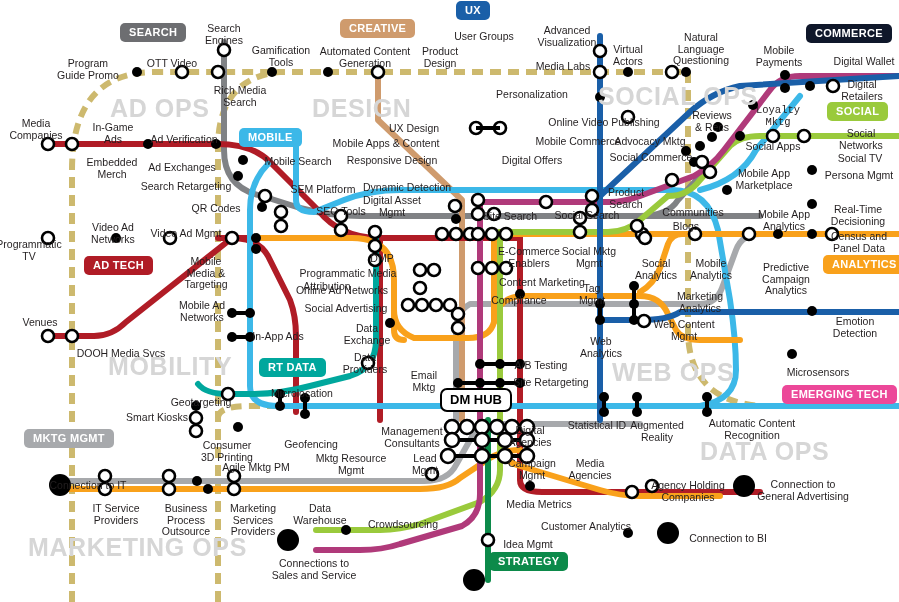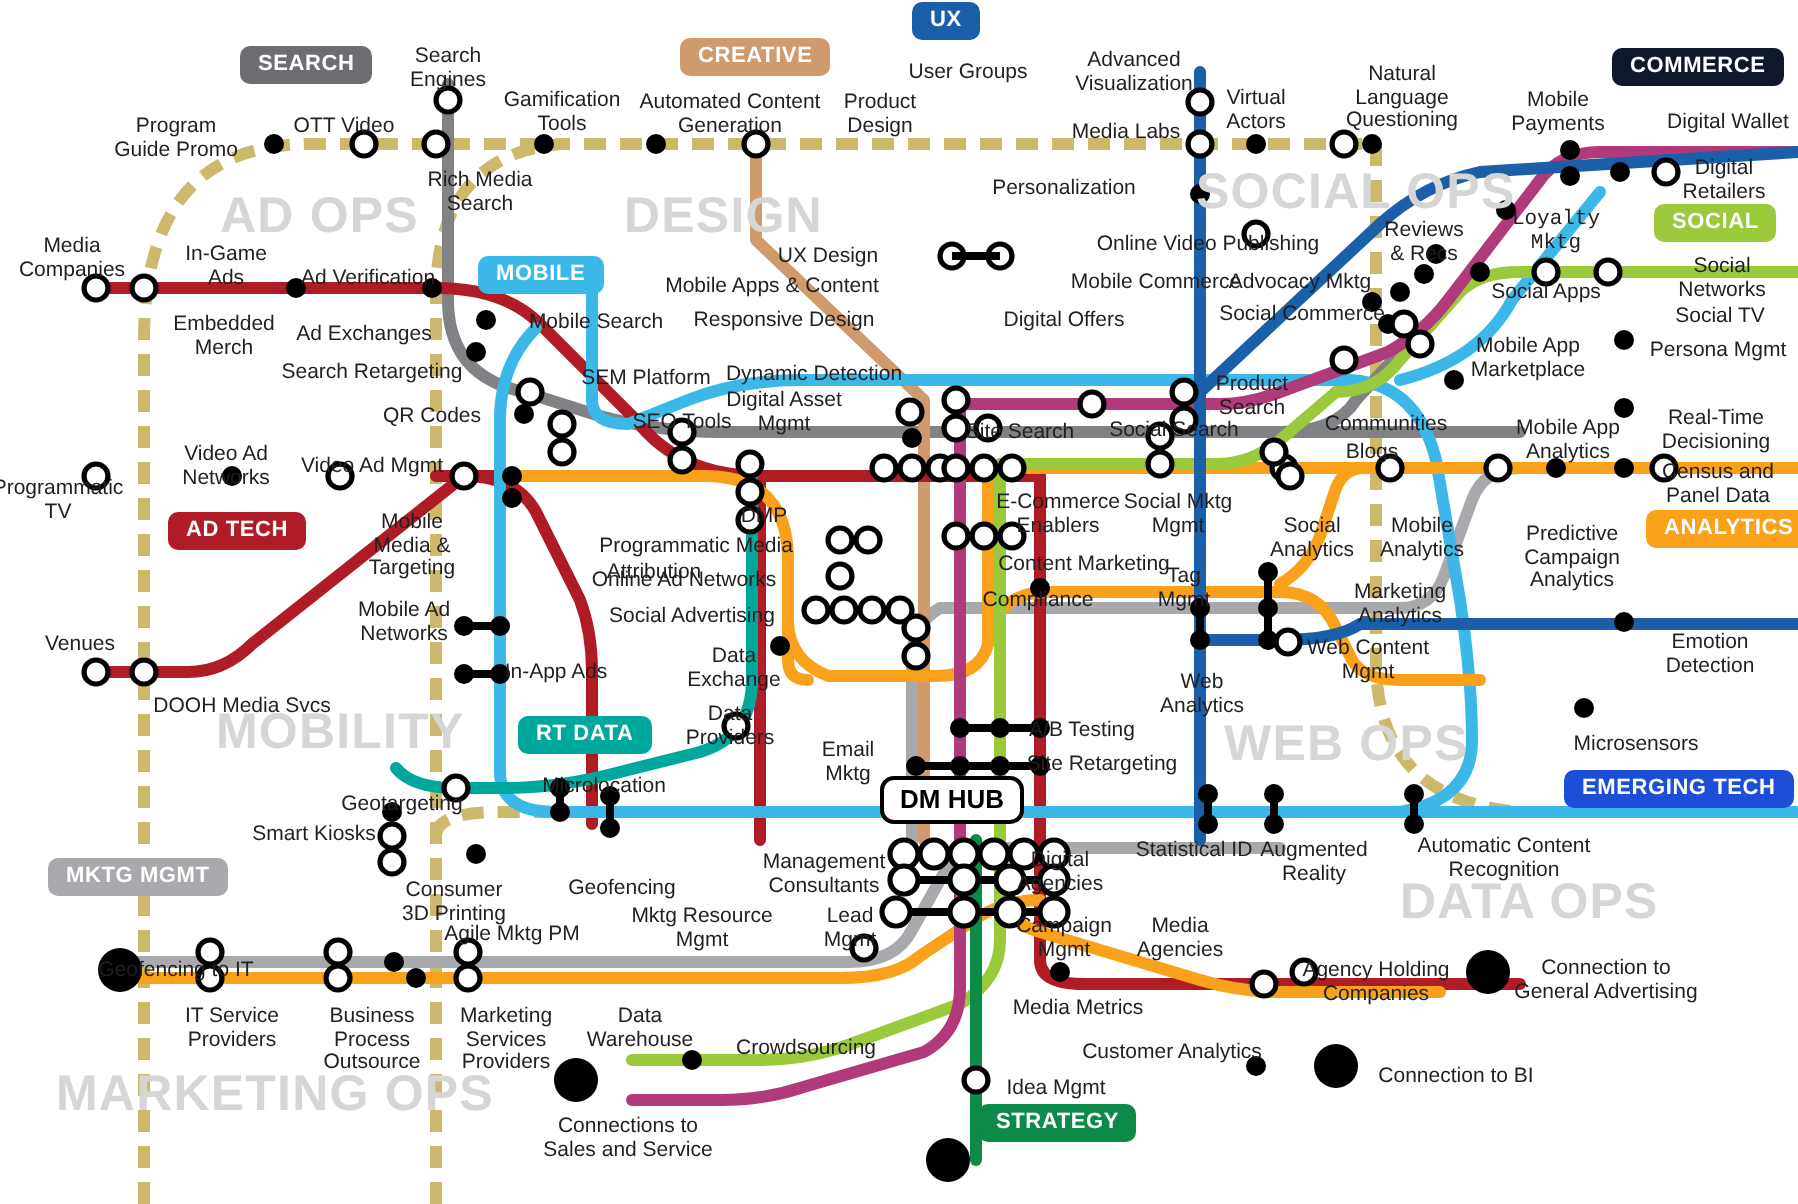--- a/index.html
+++ b/index.html
@@ -385,21 +385,21 @@
 <div>
   <div class="tag" style="left:120px;top:23px;background:#6d6e71;">SEARCH</div>
   <div class="tag" style="left:340px;top:19px;background:#cf9b6d;">CREATIVE</div>
   <div class="tag" style="left:456px;top:1px;background:#1a5fa8;">UX</div>
   <div class="tag" style="left:806px;top:24px;background:#0f172a;">COMMERCE</div>
   <div class="tag" style="left:239px;top:128px;background:#3cb8e8;">MOBILE</div>
   <div class="tag" style="left:827px;top:102px;background:#9aca3c;">SOCIAL</div>
   <div class="tag" style="left:84px;top:256px;background:#b01c26;">AD TECH</div>
   <div class="tag" style="left:823px;top:255px;background:#f9a11b;">ANALYTICS</div>
   <div class="tag" style="left:259px;top:358px;background:#00a79d;">RT DATA</div>
-  <div class="tag" style="left:782px;top:385px;background:#1d4ed8;">EMERGING TECH</div>
+  <div class="tag" style="left:782px;top:385px;background:#ec4899;">EMERGING TECH</div>
   <div class="tag" style="left:24px;top:429px;background:#a7a9ac;">MKTG MGMT</div>
   <div class="tag" style="left:489px;top:552px;background:#0c8a4a;">STRATEGY</div>
 </div>
 
 <div class="hub" style="left:440px;top:388px;">DM HUB</div>
 
 
 <div id="stationLabels">
       <div class="lbl c" style="left: 18px; top: 58px; width: 140px;">Program
 Guide Promo</div>
@@ -543,21 +543,21 @@
 Agencies</div>
       <div class="lbl c" style="left: 355px; top: 453px; width: 140px;">Lead
 Mgmt</div>
       <div class="lbl c" style="left: 281px; top: 453px; width: 140px;">Mktg Resource
 Mgmt</div>
       <div class="lbl c" style="left: 462px; top: 458px; width: 140px;">Campaign
 Mgmt</div>
       <div class="lbl c" style="left: 520px; top: 458px; width: 140px;">Media
 Agencies</div>
       <div class="lbl c" style="left: 186px; top: 462px; width: 140px;">Agile Mktg PM</div>
-      <div class="lbl c" style="left: 18px; top: 480px; width: 140px;">Geofencing to IT</div>
+      <div class="lbl c" style="left: 18px; top: 480px; width: 140px;">Connection to IT</div>
       <div class="lbl c" style="left: 46px; top: 503px; width: 140px;">IT Service
 Providers</div>
       <div class="lbl c" style="left: 116px; top: 503px; width: 140px;">Business
 Process
 Outsource</div>
       <div class="lbl c" style="left: 183px; top: 503px; width: 140px;">Marketing
 Services
 Providers</div>
       <div class="lbl c" style="left: 250px; top: 503px; width: 140px;">Data
 Warehouse</div>

